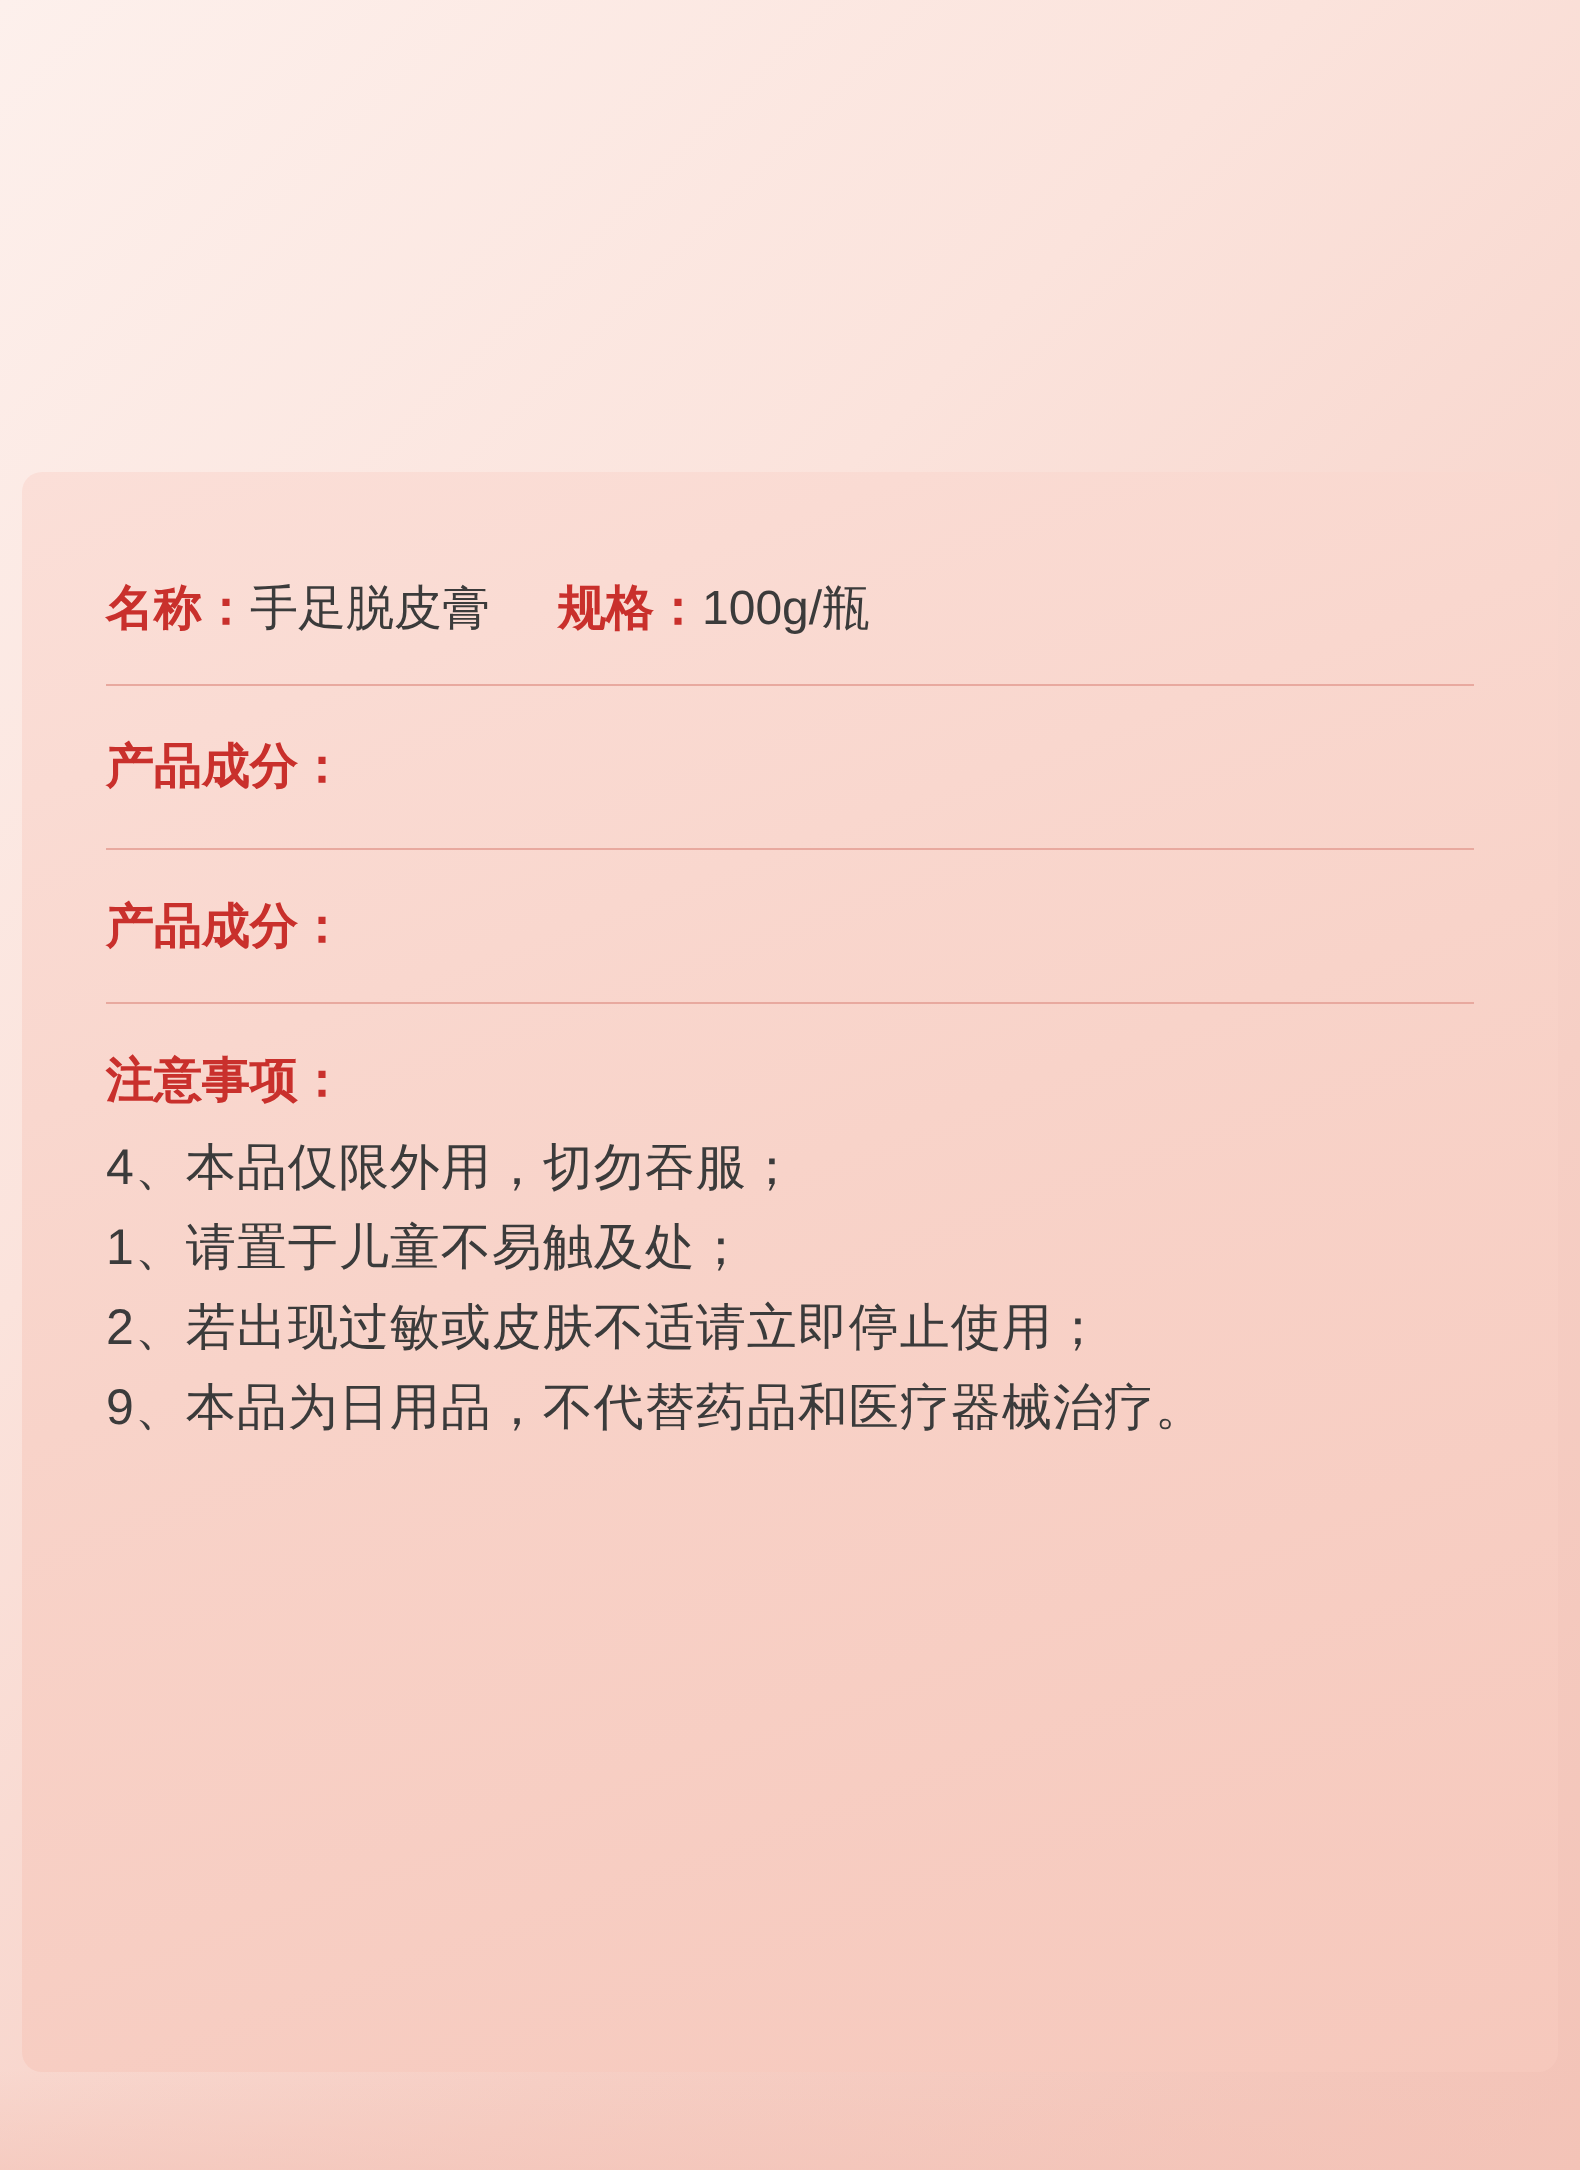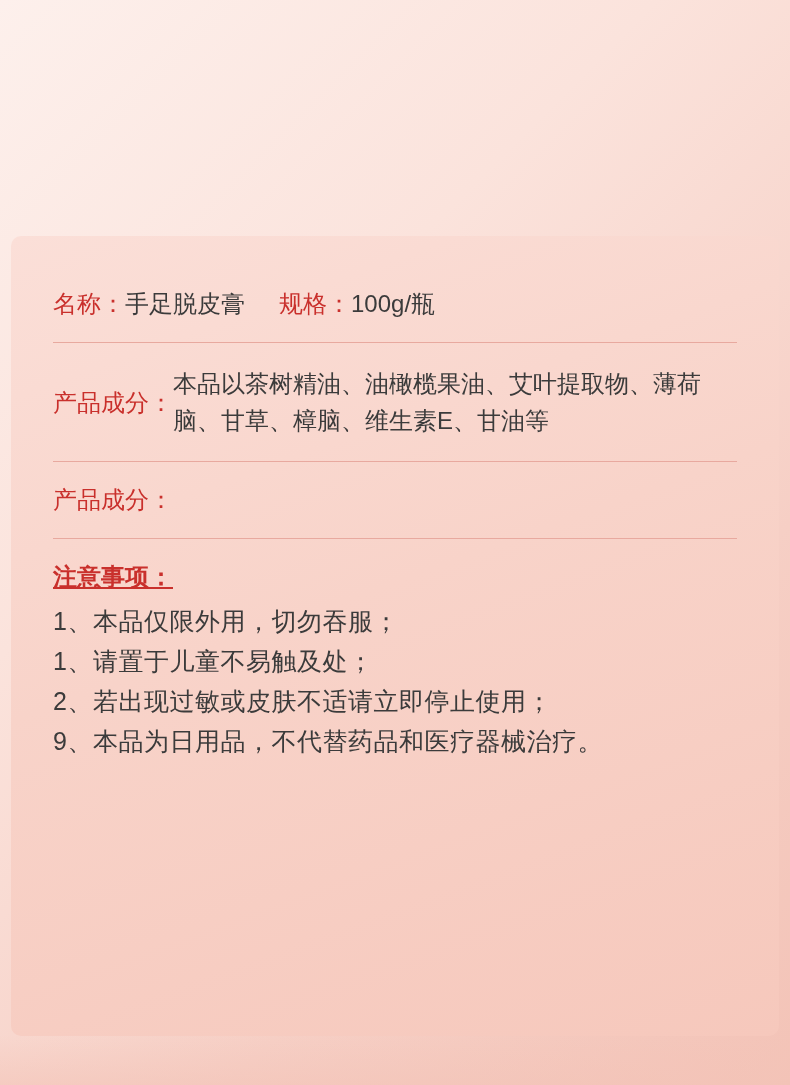--- a/index.html
+++ b/index.html
@@ -73,21 +73,21 @@
   .row + .row {
     border-top: 1px solid #e8a99f;
   }
   .row.last {
     border-top: 1px solid #e8a99f;
     padding-bottom: 10px;
   }
 
   .label {
     color: #c9302c;
-    font-weight: normal;
+    font-weight: bold;
     font-size: 24px;
     white-space: nowrap;
   }
   .value {
     color: #3b3b3b;
     font-size: 24px;
   }
 
   .inline-row {
     display: flex;
@@ -107,21 +107,20 @@
   .hang .value {
     flex: 1 1 auto;
     line-height: 1.55;
   }
 
   .notes-title {
     color: #c9302c;
     font-weight: bold;
     font-size: 24px;
     margin-bottom: 8px;
-    text-decoration: underline;
   }
   .note-item {
     color: #3b3b3b;
     font-size: 25px;
     line-height: 1.6;
     letter-spacing: 0.5px;
   }
 
   .bottom-fade {
     position: absolute;
@@ -147,34 +146,33 @@
         <span class="value">手足脱皮膏</span>
         <span class="gap-lg"></span>
         <span class="label">规格：</span>
         <span class="value">100g/瓶</span>
       </div>
     </div>
 
     <div class="row">
       <div class="hang">
         <span class="label">产品成分：</span>
-        <span class="value">本品以茶树精油、油橄榄果油、艾叶提取物、薄荷脑、甘草、樟脑、维生素E、甘油等</span>
       </div>
     </div>
 
 
     <div class="row">
       <div class="inline-row">
         <span class="label">产品成分：</span>
       </div>
     </div>
 
     <div class="row last">
       <div class="notes-title">注意事项：</div>
-      <div class="note-item">1、本品仅限外用，切勿吞服；</div>
+      <div class="note-item">4、本品仅限外用，切勿吞服；</div>
       <div class="note-item">1、请置于儿童不易触及处；</div>
       <div class="note-item">2、若出现过敏或皮肤不适请立即停止使用；</div>
       <div class="note-item">9、本品为日用品，不代替药品和医疗器械治疗。</div>
     </div>
 
   </div>
 
   <div class="bottom-fade"></div>
 </div>
 

